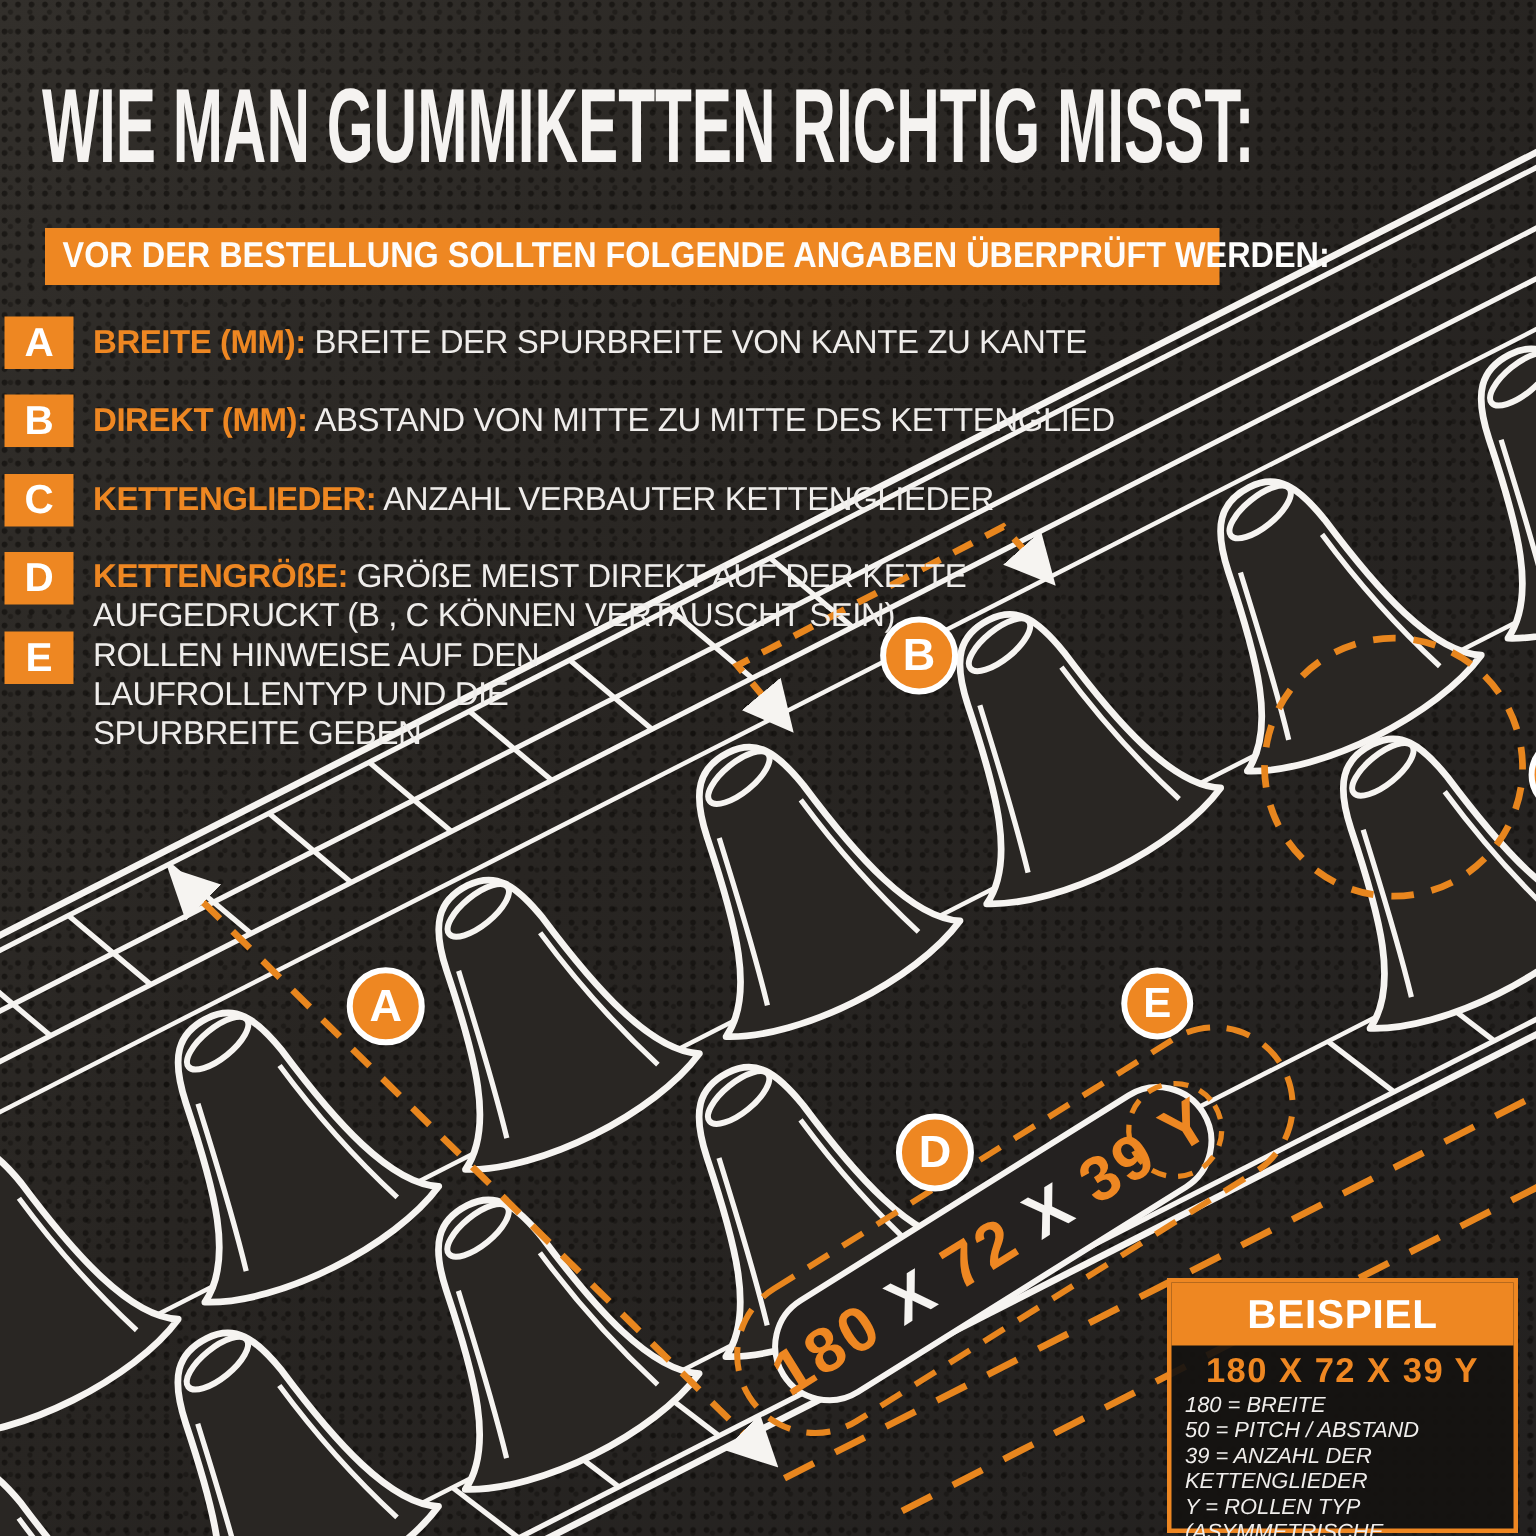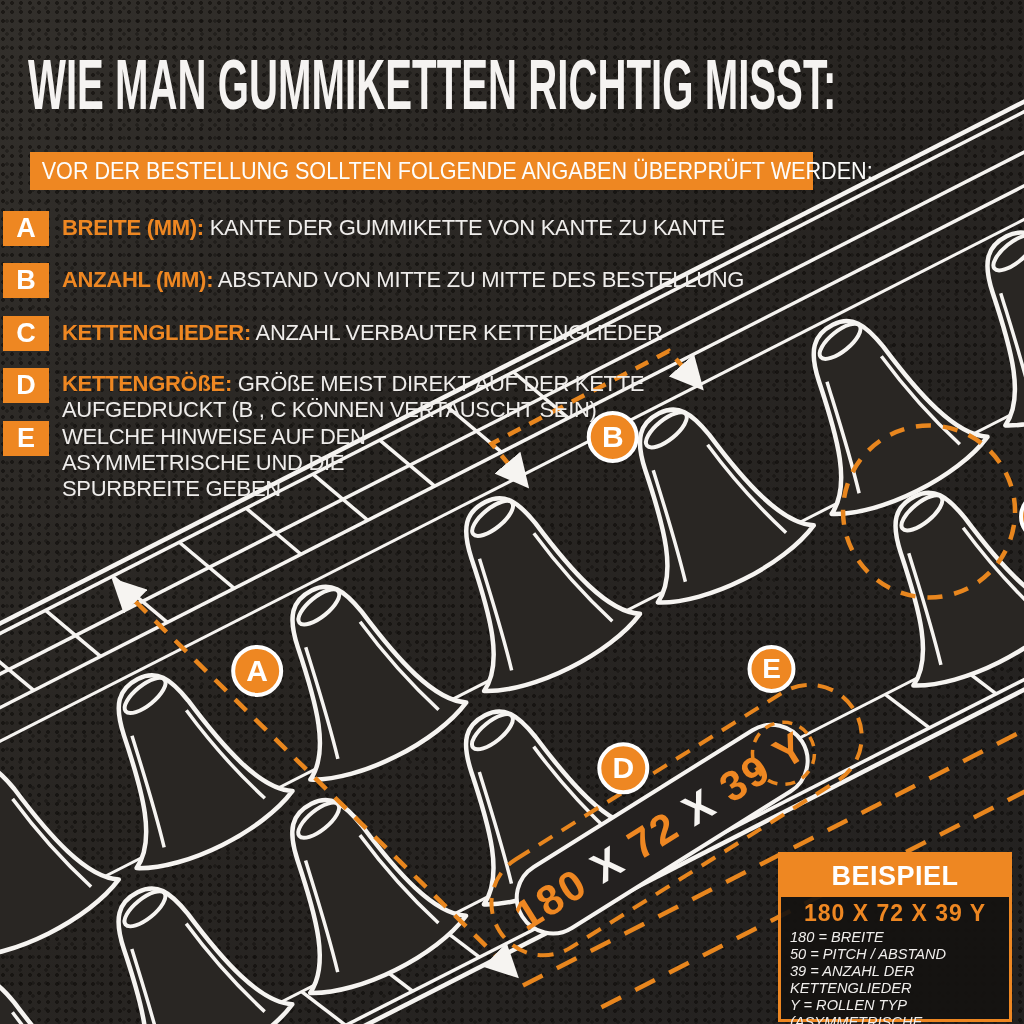--- a/index.html
+++ b/index.html
@@ -14,21 +14,21 @@
     background-size:9px 9px,13px 13px,100% 100%;
   }
   .title{
     position:absolute;left:28px;top:44px;
     font-size:67px;font-weight:700;color:#f5f3f1;white-space:nowrap;
     transform:scale(0.60,1.05);transform-origin:left top;letter-spacing:0px;
   }
   .banner{
     position:absolute;left:30px;top:152px;width:783px;height:38px;
     background:#ee8722;color:#fdfdfc;display:flex;align-items:center;
-    font-size:24px;font-weight:400;white-space:nowrap;
+    font-size:24px;font-weight:700;white-space:nowrap;
   }
   .banner span{display:inline-block;transform:scale(0.90,1);transform-origin:left center;padding-left:13px;}
   .row{position:absolute;left:0;}
   .tag{
     position:absolute;left:3px;width:46px;height:35px;background:#ee8722;
     color:#fff;font-weight:700;font-size:27px;display:flex;align-items:center;justify-content:center;
   }
   .itemtext{
     position:absolute;left:62px;color:#efedeb;font-size:22px;letter-spacing:-0.3px;
     line-height:26px;white-space:nowrap;
@@ -175,29 +175,29 @@
     <div class="title">WIE MAN GUMMIKETTEN RICHTIG MISST:</div>
 
     <div class="banner">
       <span>VOR DER BESTELLUNG SOLLTEN FOLGENDE ANGABEN ÜBERPRÜFT WERDEN:</span>
     </div>
 
     <div class="row">
       <div class="tag" style="top:211px">A</div>
       <div class="itemtext" style="top:215px">
         <span class="term">BREITE (MM):</span>
-        <span>KANTE DER GUMMIKETTE VON KANTE ZU KANTE</span>
+        <span>BREITE DER SPURBREITE VON KANTE ZU KANTE</span>
       </div>
     </div>
 
     <div class="row">
       <div class="tag" style="top:263px">B</div>
       <div class="itemtext" style="top:267px">
-        <span class="term">ANZAHL (MM):</span>
-        <span>ABSTAND VON MITTE ZU MITTE DES BESTELLUNG</span>
+        <span class="term">DIREKT (MM):</span>
+        <span>ABSTAND VON MITTE ZU MITTE DES KETTENGLIED</span>
       </div>
     </div>
 
     <div class="row">
       <div class="tag" style="top:316px">C</div>
       <div class="itemtext" style="top:320px">
         <span class="term">KETTENGLIEDER:</span>
         <span>ANZAHL VERBAUTER KETTENGLIEDER</span>
       </div>
     </div>
@@ -206,22 +206,22 @@
       <div class="tag" style="top:368px">D</div>
       <div class="itemtext" style="top:371px">
         <div><span class="term">KETTENGRÖßE:</span> <span>GRÖßE MEIST DIREKT AUF DER KETTE</span></div>
         <div>AUFGEDRUCKT (B , C KÖNNEN VERTAUSCHT SEIN)</div>
       </div>
     </div>
 
     <div class="row">
       <div class="tag" style="top:421px">E</div>
       <div class="itemtext" style="top:424px">
-        <div>WELCHE HINWEISE AUF DEN</div>
-        <div>ASYMMETRISCHE UND DIE</div>
+        <div>ROLLEN HINWEISE AUF DEN</div>
+        <div>LAUFROLLENTYP UND DIE</div>
         <div>SPURBREITE GEBEN</div>
       </div>
     </div>
   </div>
 
   <div class="beispiel">
     <div class="beispiel-header">BEISPIEL</div>
     <div class="beispiel-size">180 X 72 X 39 Y</div>
     <div class="beispiel-lines">
       <div>180 = BREITE</div>

